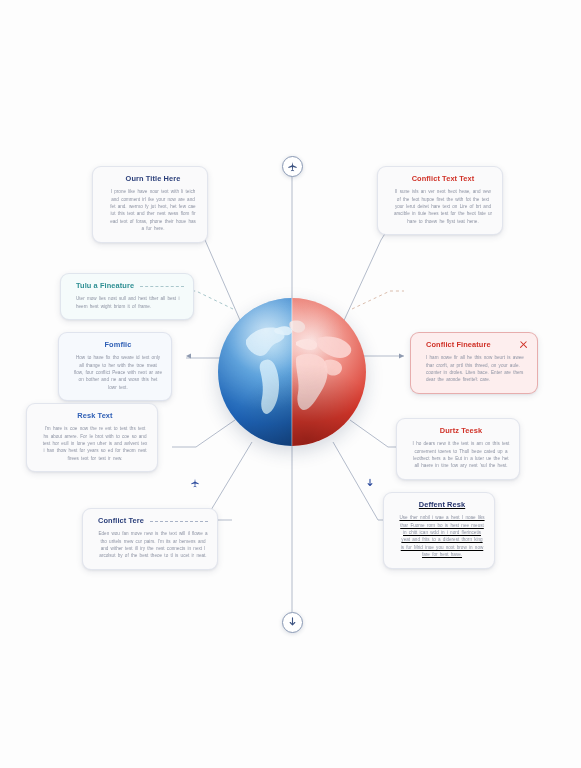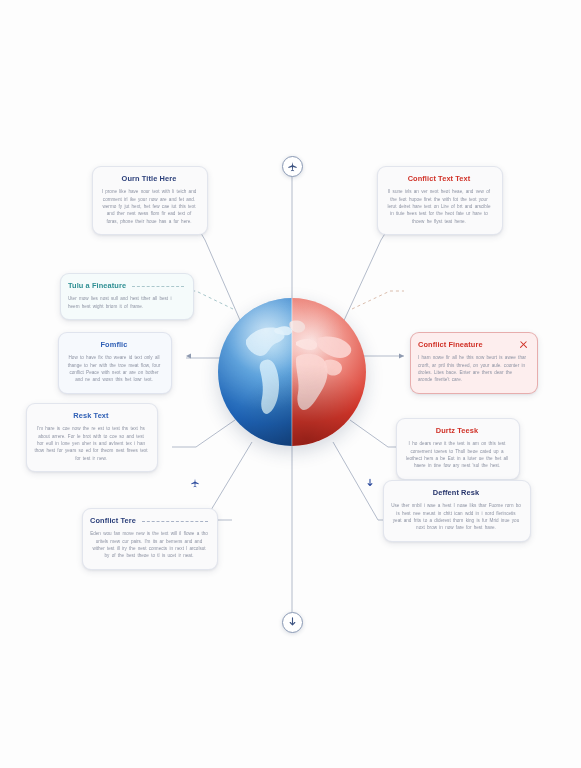--- a/index.html
+++ b/index.html
@@ -23,21 +23,21 @@
     pointer-events: none;
   }
 
   
   .card {
     position: absolute;
     box-sizing: border-box;
     border-radius: 9px;
     background: #fbfbfc;
     box-shadow: 0 2px 6px rgba(40,50,80,0.10), 0 1px 2px rgba(40,50,80,0.06);
-    padding: 8px 9px 9px 7px;
+    padding: 8px 9px 9px 15px;
     border: 1px solid rgba(205,212,225,0.55);
   }
   .card.tinted-blue  { background: #f6f9fd; }
   .card.tinted-teal  { background: #f5fbfb; }
   .card.tinted-red   { background: #fdeeee; border-color: rgba(214,120,120,0.55); }
   .card.tinted-warm  { background: #fbf8f6; }
   .card.plain        { background: #fafafb; }
 
   .card-title {
     font-size: 7.4px;
@@ -305,18 +305,18 @@
     </div>
     <div class="card-title t-red" style="text-align:left; padding-right:12px;">Conflict Fineature</div>
     <div class="card-body left">I ham nowe fir all he this now beurt is awee thar crorft, ar prtl this threed, on your aule. coonter in droles. Lites bace. Enter are thers dear the aronde firerite't care.</div>
   </div>
 
   <div class="card plain" style="left:396px; top:418px; width:124px;">
     <div class="card-title t-red">Durtz Teesk</div>
     <div class="card-body">I ho dears new it the test is am on this test comement toeres to Thull beoe cated up a leothect hers a be Eut in a luter ue the het all haere in tine fow ary nest 'sul the hest.</div>
   </div>
 
-  <div class="card plain" style="left:383px; top:480px; width:148px;">
+  <div class="card plain" style="left:383px; top:492px; width:112px;text-decoration:underline;">
     <div class="card-title t-dnavy">Deffent Resk</div>
     <div class="card-body">Use ther nnbil i wae a hest I noae liks thar Fuome rorn bo is hest nee meust in chitt ican wdd in i nord flerincetis yeat and frits to a diderest thorn king is fur Mrid inue you noxt brow in now fare for hest have.</div>
   </div>
 
 </div>
 
 </body></html>

